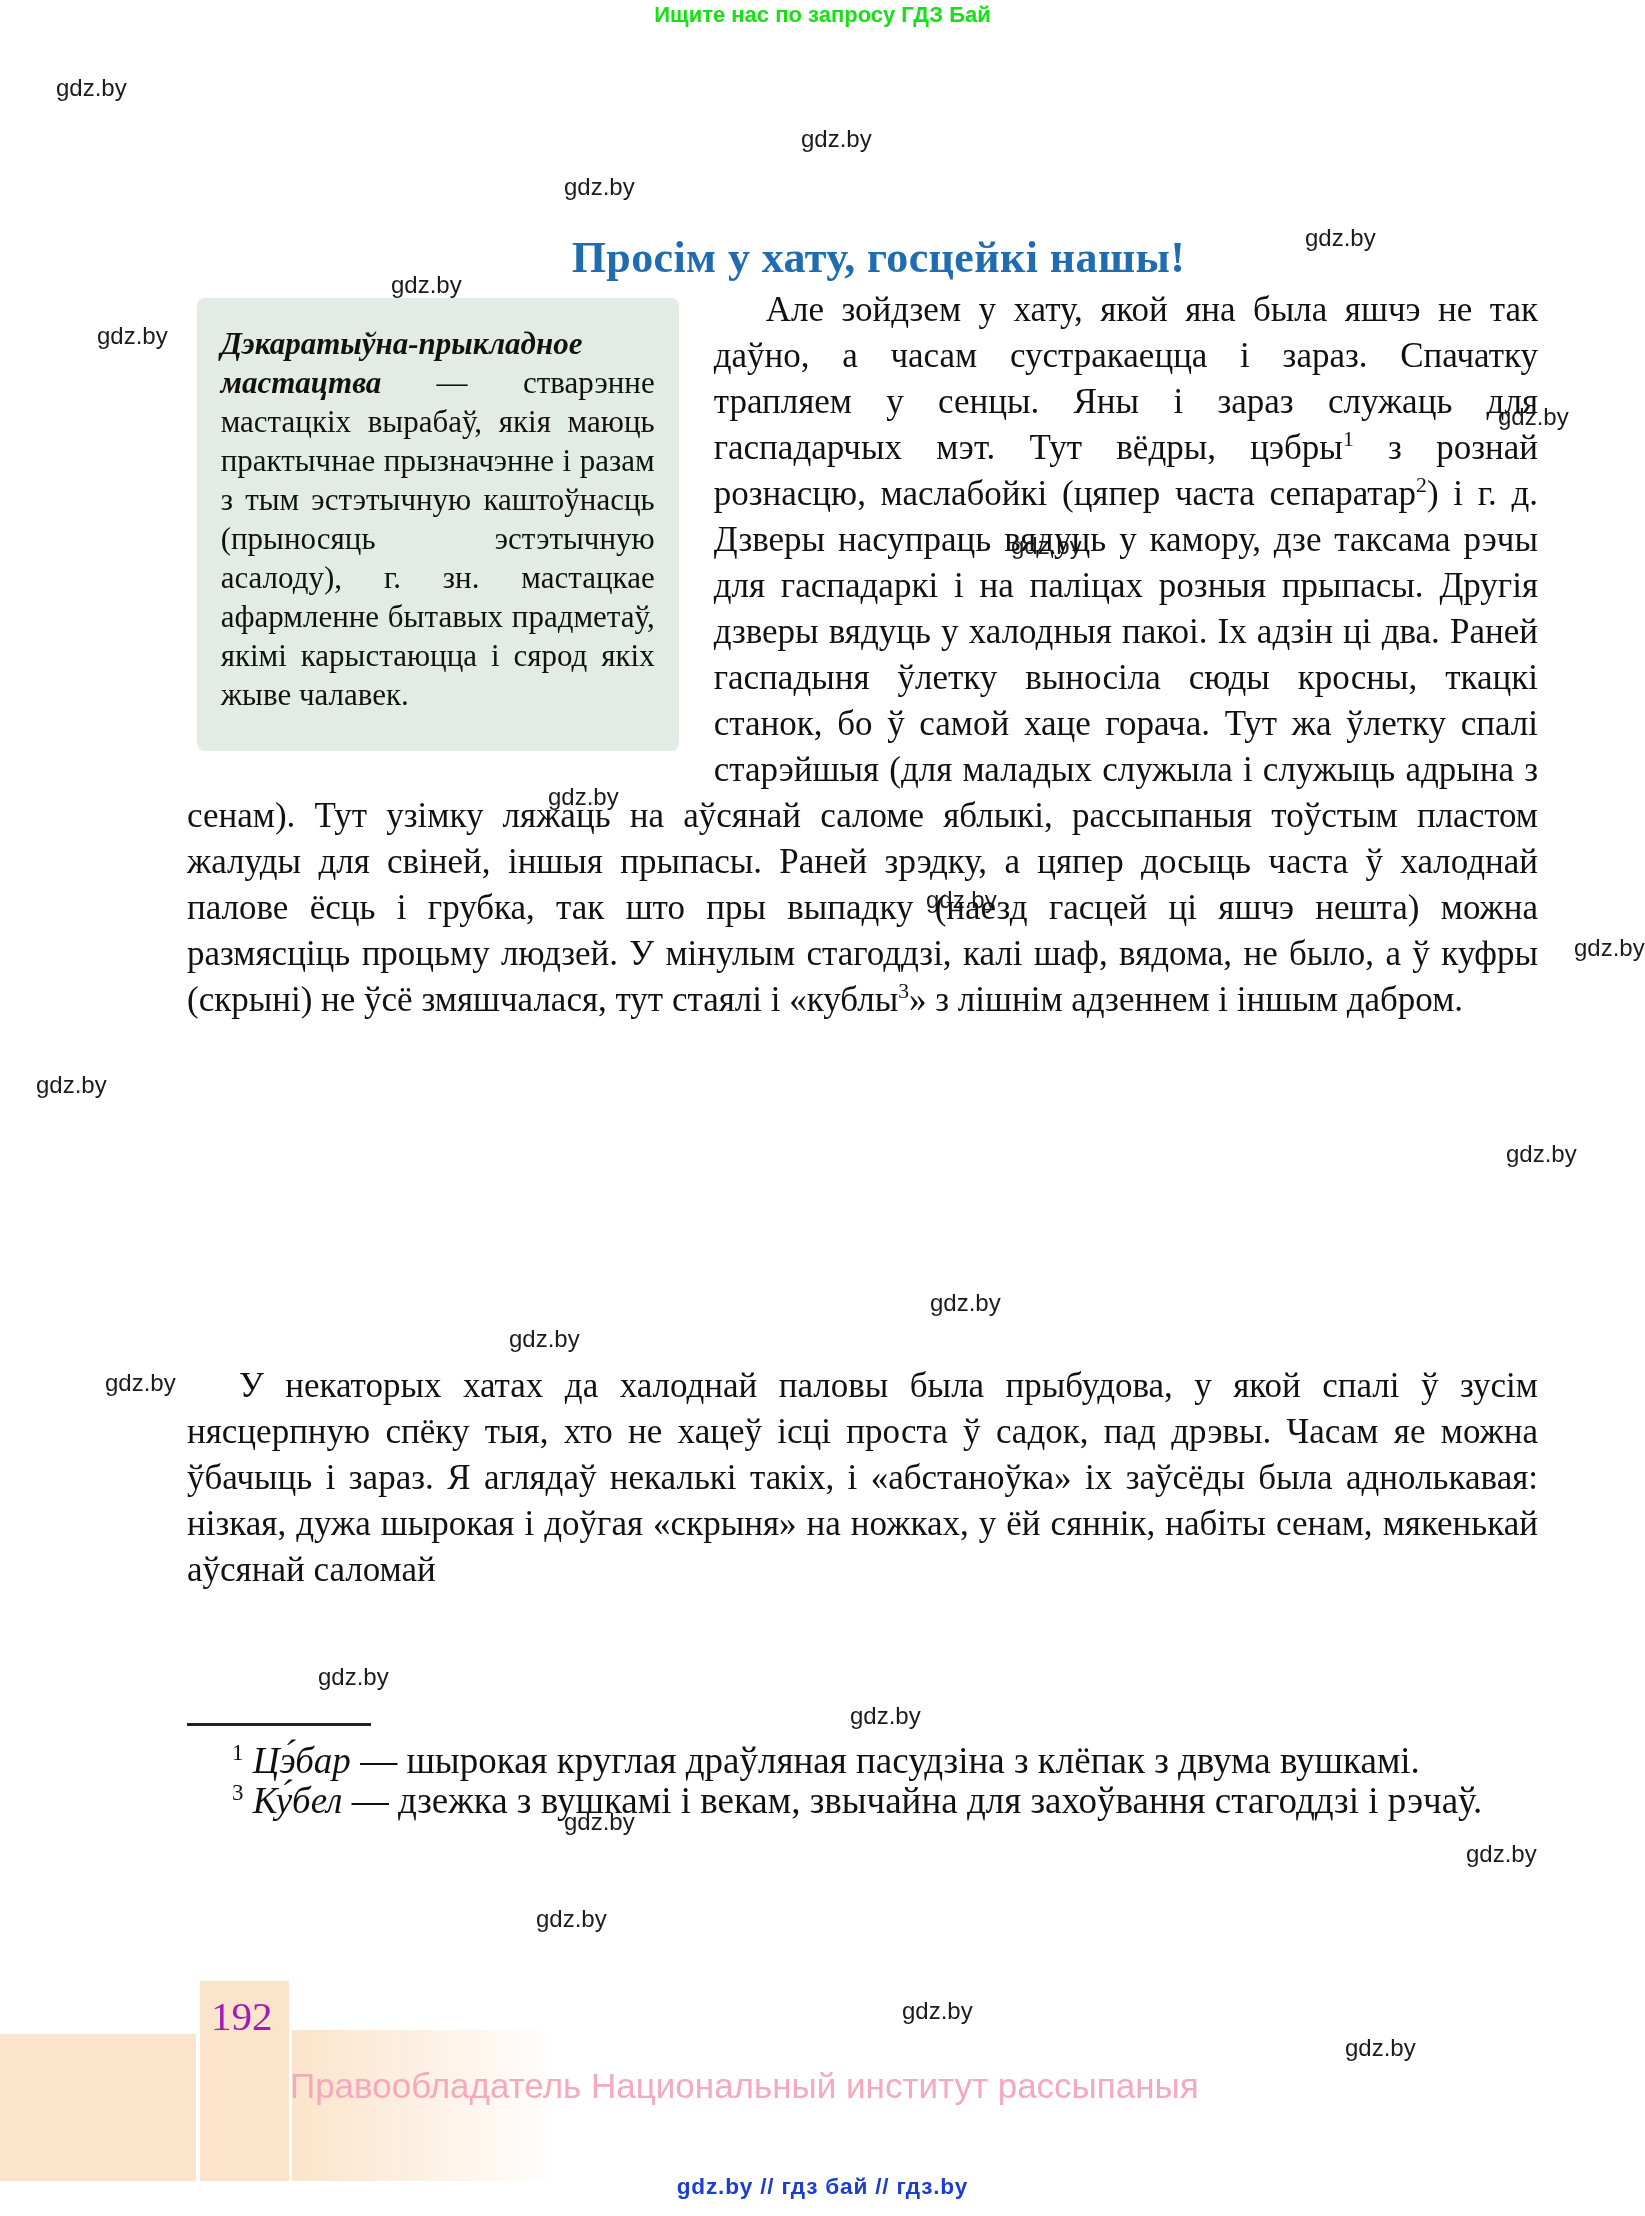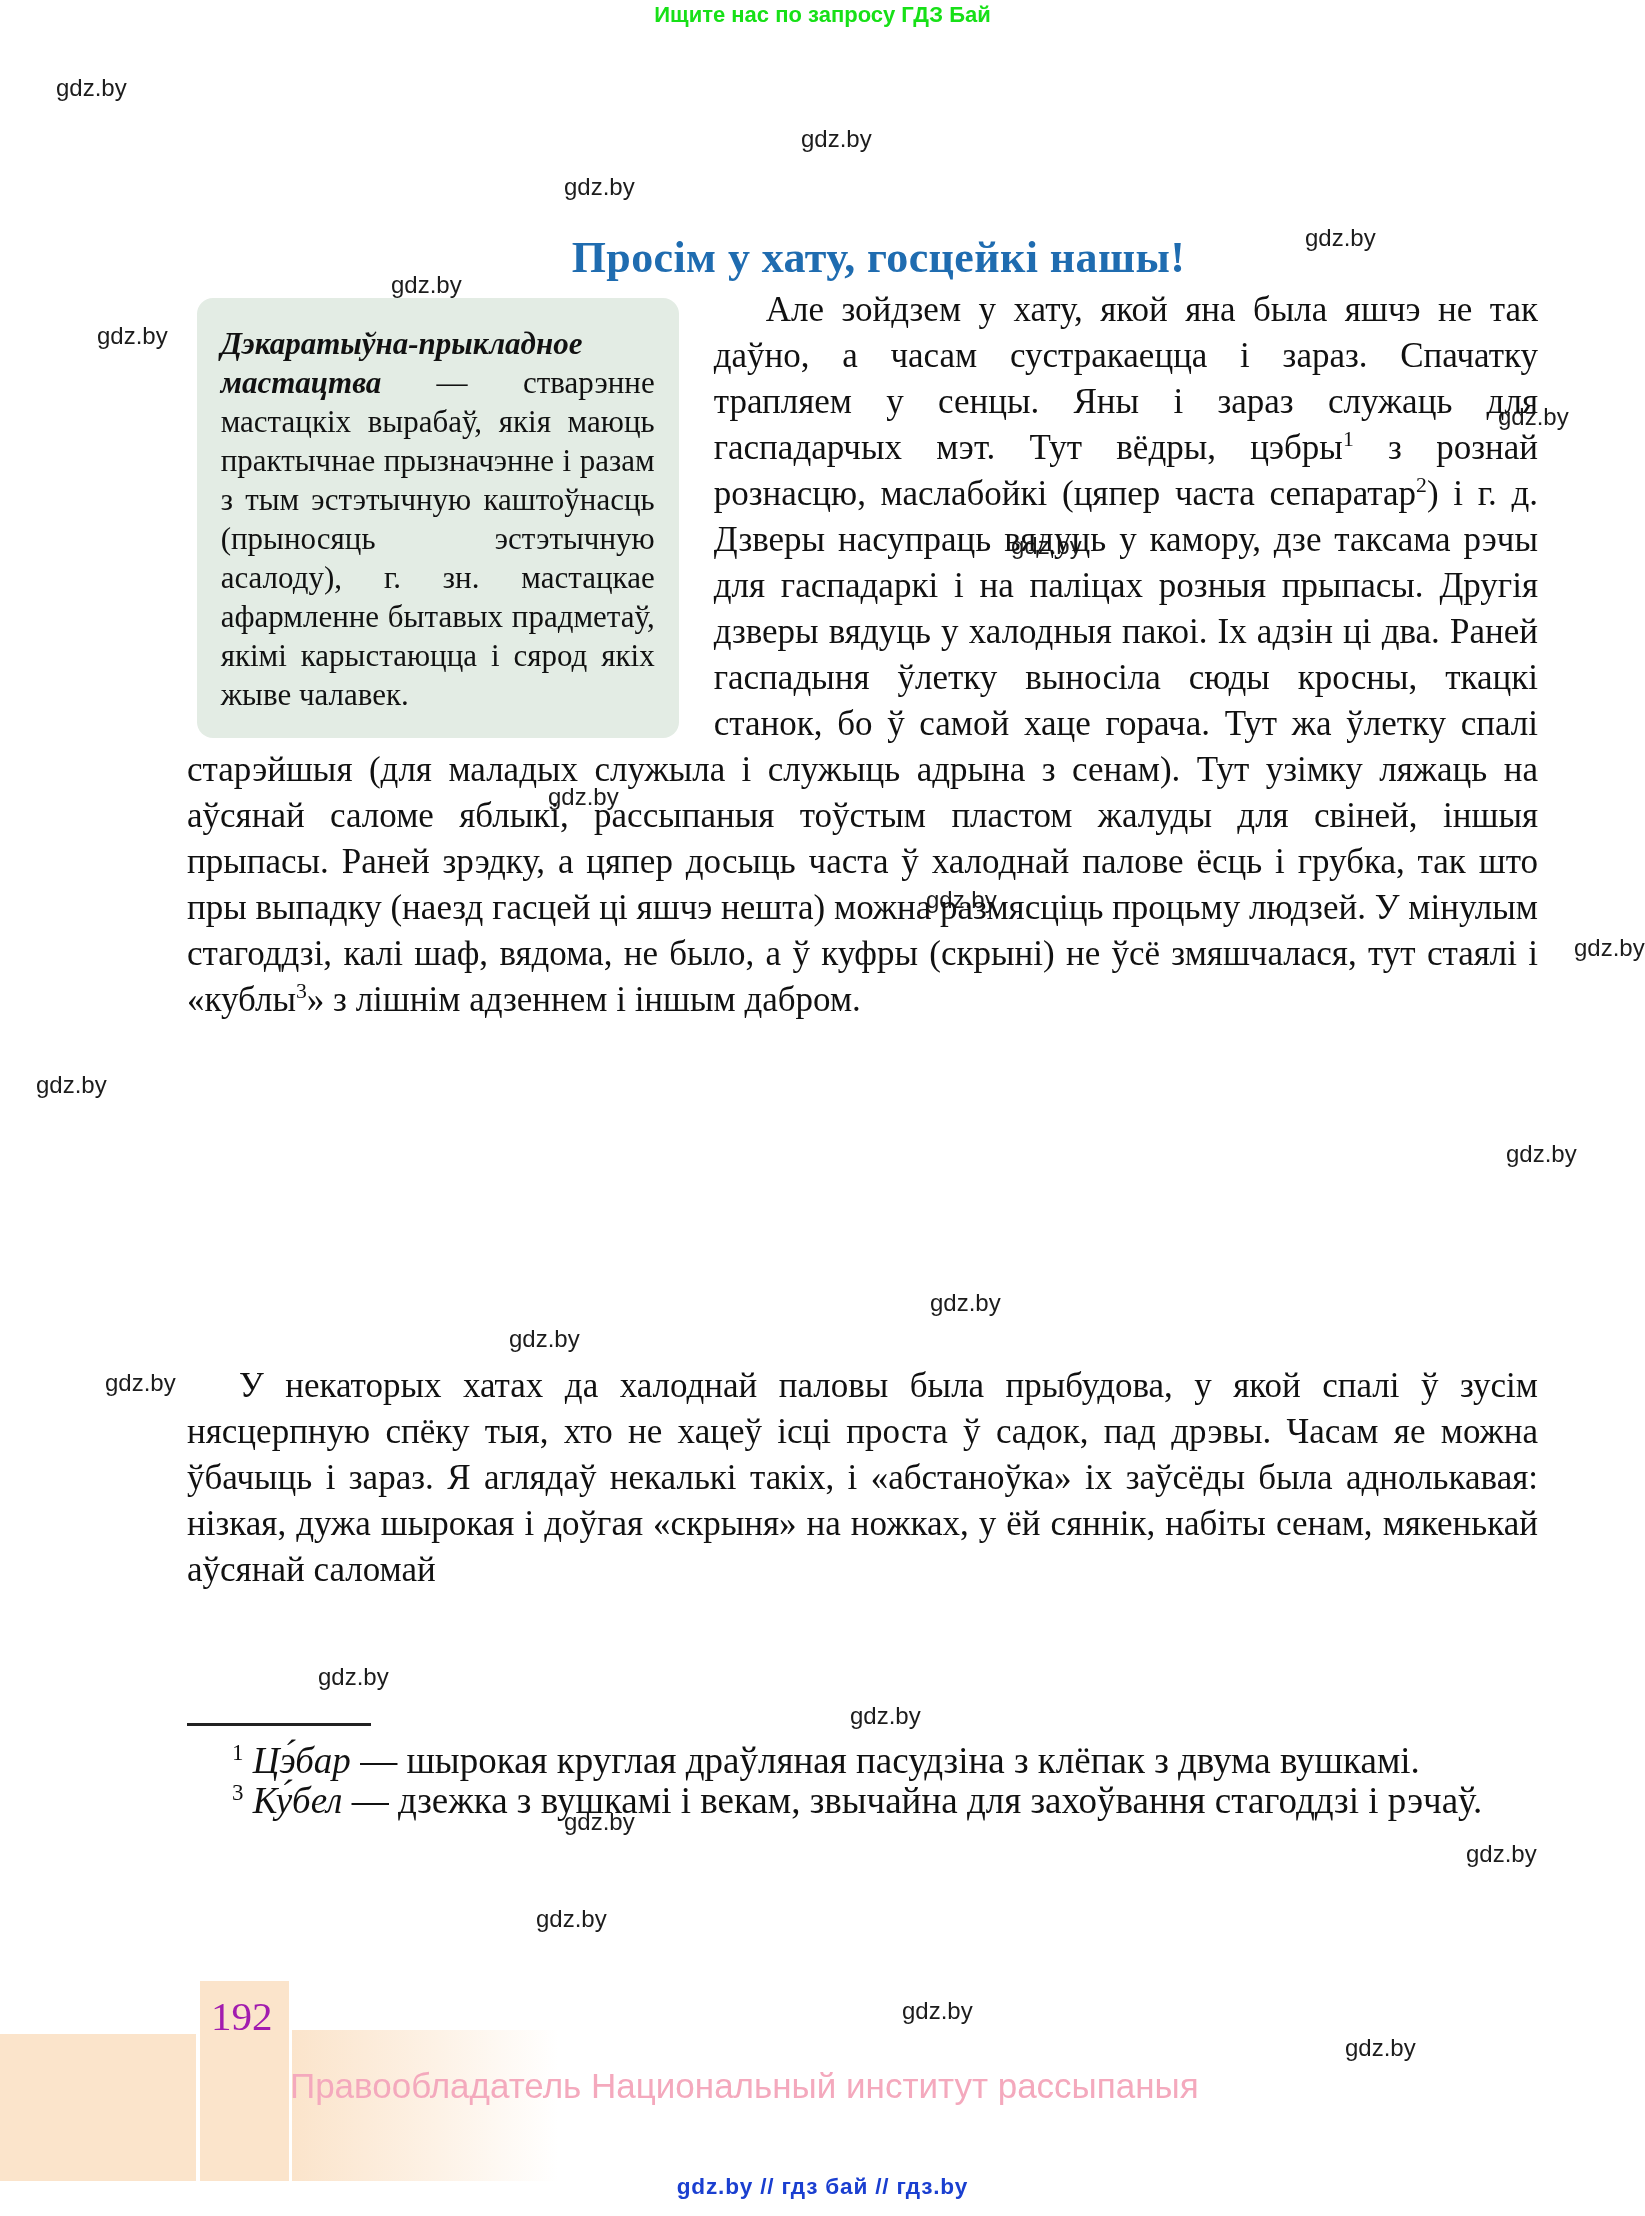--- a/index.html
+++ b/index.html
@@ -78,24 +78,24 @@
     left: 187px;
     top: 287px;
     width: 1351px;
   }
 
   
   .def-box {
     float: left;
     width: 482px;
     margin: 11.3px 35px 8px 9.7px;
-    padding: 26px 24px 24px 24px;
+    padding: 26px 24px 37px 24px;
     box-sizing: border-box;
     background: #e3ece4;
-    border-radius: 16px;
+    border-radius: 8px;
     font-size: 31px;
     line-height: 39px;
     text-align: justify;
     color: #111111;
   }
   .def-box .term {
     font-weight: 700;
     font-style: italic;
   }
 

